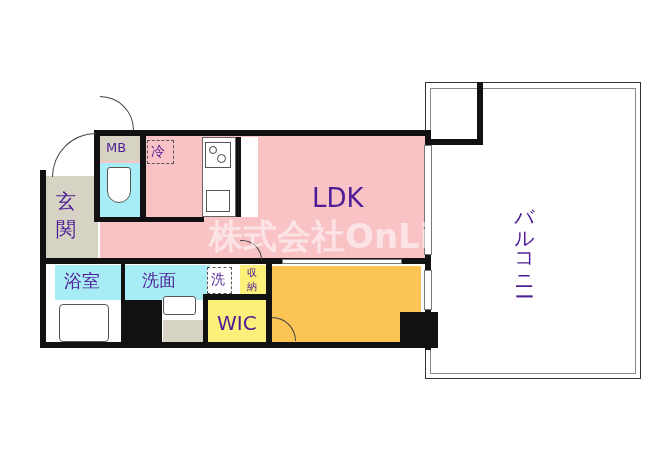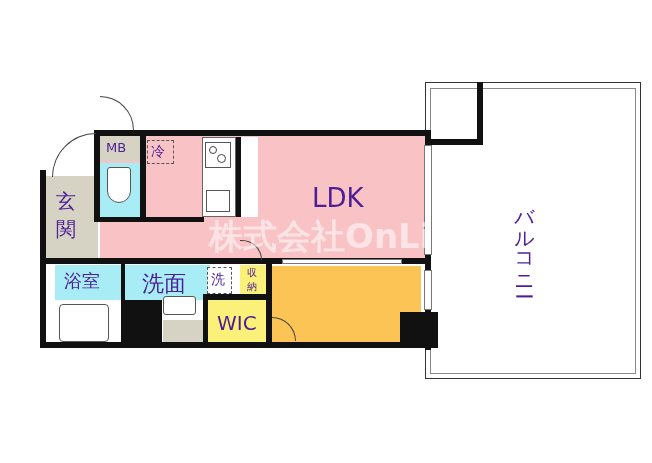--- a/index.html
+++ b/index.html
@@ -44,21 +44,21 @@
 
   <div class="abs" style="left:42px;top:176px;width:56px;height:82px;background:#d6d2c4;"></div>
   <div class="lbl" style="left:56px;top:188px;font-size:20px;">玄</div>
   <div class="lbl" style="left:56px;top:216px;font-size:20px;">関</div>
 
   <div class="abs" style="left:55px;top:265px;width:67px;height:35px;background:#a8ecf5;"></div>
   <div class="lbl" style="left:64px;top:269px;font-size:18px;text-align:right;">浴室</div>
   <div class="abs" style="left:59px;top:304px;width:50px;height:38px;border:1px solid #555;border-radius:4px;background:#fff;"></div>
 
   <div class="abs" style="left:125px;top:265px;width:85px;height:35px;background:#a8ecf5;"></div>
-  <div class="lbl" style="left:142px;top:269px;font-size:22px;">洗面</div>
+  <div class="lbl" style="left:142px;top:269px;font-size:17px;">洗面</div>
   <div class="abs" style="left:207px;top:267px;width:25px;height:27px;border:1px dashed #555;background:#fff;"></div>
   <div class="lbl" style="left:211px;top:271px;font-size:14px;">洗</div>
   <div class="abs" style="left:163px;top:296px;width:33px;height:19px;border:1px solid #555;background:#fff;border-radius:3px;"></div>
   <div class="abs" style="left:163px;top:320px;width:40px;height:27px;background:#d6d2c4;"></div>
   <div class="wall" style="left:122px;top:300px;width:40px;height:47px;"></div>
 
   <div class="abs" style="left:240px;top:265px;width:27px;height:30px;background:#fbf07a;"></div>
   <div class="lbl" style="left:247px;top:266px;font-size:10px;">収</div>
   <div class="lbl" style="left:247px;top:280px;font-size:10px;">納</div>
 

